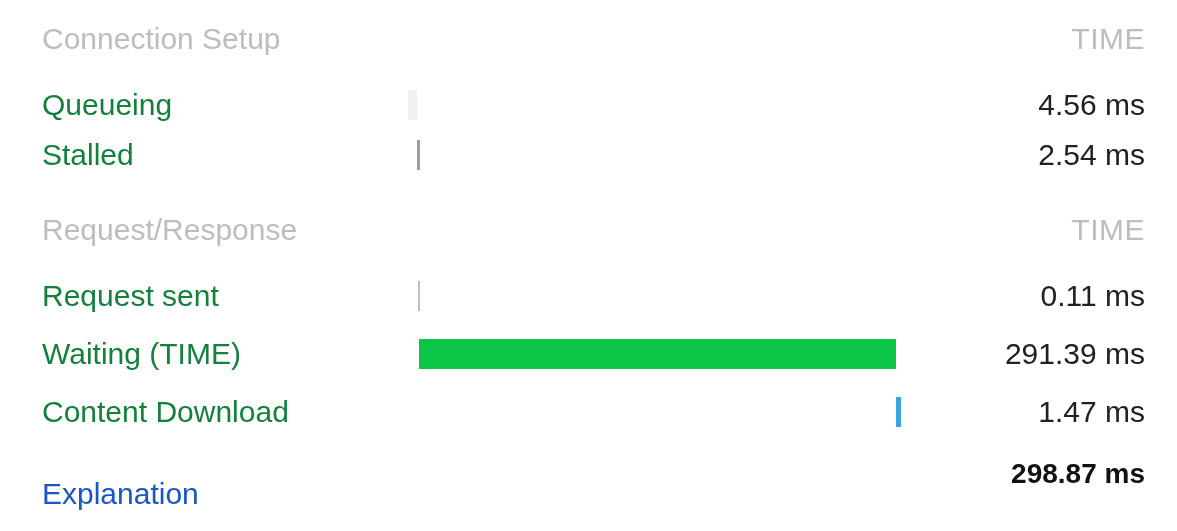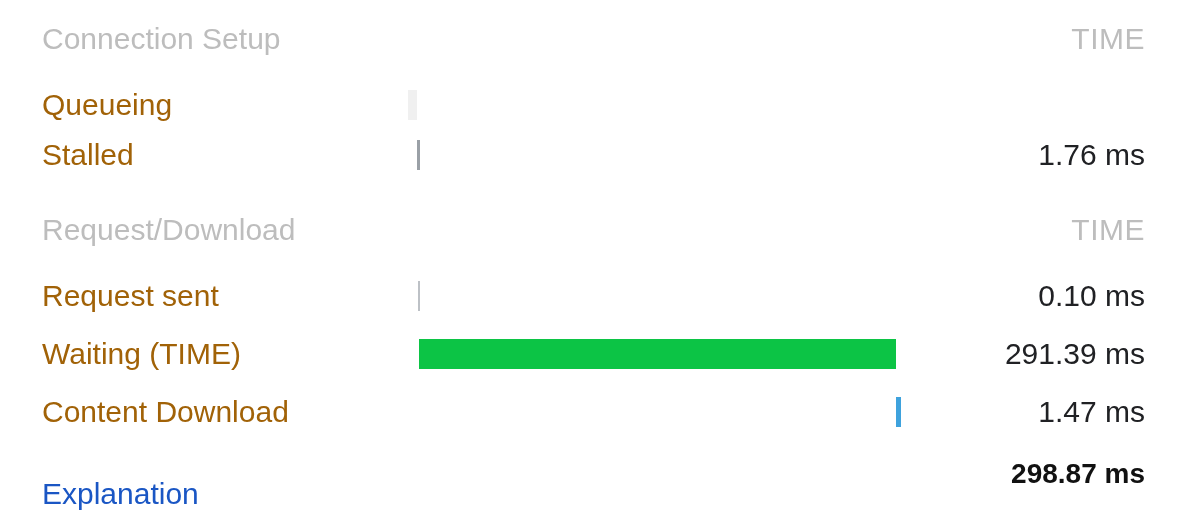--- a/index.html
+++ b/index.html
@@ -57,21 +57,21 @@
   .section-header .label,
   .section-header .time {
     color: #bdbdbd;
   }
   .section-header .time {
     letter-spacing: 0.5px;
   }
 
   
   .data-row .label {
-    color: #a16207;
+    color: #15803d;
   }
   .data-row .time {
     color: #202124;
   }
 
   
   .bar-track {
     position: absolute;
     left: 405px;
     width: 560px;
@@ -121,41 +121,42 @@
   <div class="row section-header" style="top:10px;">
     <span class="label">Connection Setup</span>
     <span class="time">TIME</span>
   </div>
 
   <div class="row data-row" style="top:76px;">
     <span class="label">Queueing</span>
     <span class="bar-track">
       <span class="bar" style="left:3px; width:9px; background:#f0f0f0;"></span>
     </span>
+    <span class="time">4.56 ms</span>
   </div>
 
   <div class="row data-row" style="top:126px;">
     <span class="label">Stalled</span>
     <span class="bar-track">
       <span class="bar" style="left:12px; width:3px; background:#9aa0a6;"></span>
     </span>
-    <span class="time">1.76 ms</span>
+    <span class="time">2.54 ms</span>
   </div>
 
   <div class="row section-header" style="top:201px;">
-    <span class="label">Request/Download</span>
+    <span class="label">Request/Response</span>
     <span class="time">TIME</span>
   </div>
 
   <div class="row data-row" style="top:267px;">
     <span class="label">Request sent</span>
     <span class="bar-track">
       <span class="bar" style="left:13px; width:2px; background:#bdc1c6;"></span>
     </span>
-    <span class="time">0.10 ms</span>
+    <span class="time">0.11 ms</span>
   </div>
 
   <div class="row data-row" style="top:325px;">
     <span class="label">Waiting (TIME)</span>
     <span class="bar-track">
       <span class="bar" style="left:14px; width:477px; background:#0cc445;"></span>
     </span>
     <span class="time">291.39 ms</span>
   </div>
 

